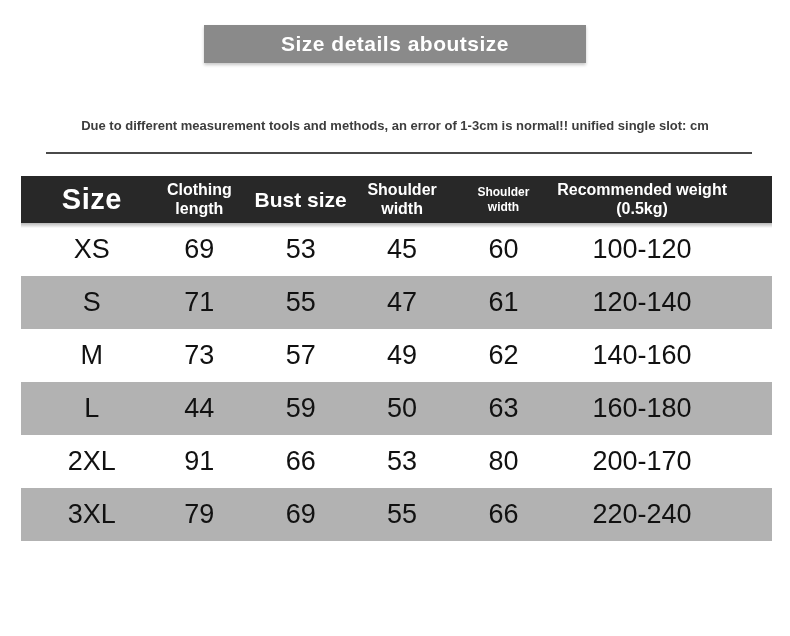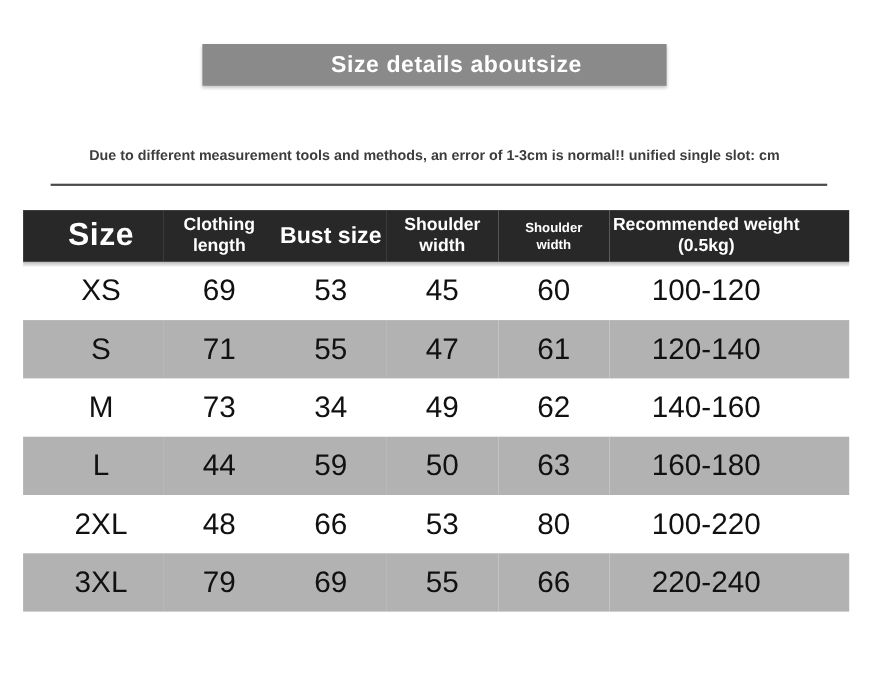--- a/index.html
+++ b/index.html
@@ -5,28 +5,27 @@
   html, body { margin: 0; padding: 0; }
   body {
     width: 790px; height: 636px;
     background: #ffffff;
     font-family: "Liberation Sans", sans-serif;
     position: relative;
     overflow: hidden;
   }
   .banner {
     width: 382px; height: 38px;
-    margin: 40px auto 0 auto;
+    margin: 25px auto 0 auto;
     background: var(--banner-bg, #8a8a8a);
     color: var(--banner-text, #ffffff);
     font-size: 21px; font-weight: bold;
     text-align: center; line-height: 38px;
     letter-spacing: 0.5px;
     box-shadow: 0 2px 3px rgba(0,0,0,0.22);
-    padding-left: 40px;
   }
   .disclaimer {
     margin-top: 55px;
     text-align: center;
     font-size: 13px; font-weight: bold;
     color: var(--disclaimer-text, #3d3d3d);
   }
   .divider {
     margin: 19px 0 0 46px;
     width: 706px; height: 0;
@@ -135,40 +134,40 @@
         <td>S</td>
         <td>71</td>
         <td>55</td>
         <td>47</td>
         <td>61</td>
         <td>120-140</td>
       </tr>
       <tr>
         <td>M</td>
         <td>73</td>
-        <td>34</td>
+        <td>57</td>
         <td>49</td>
         <td>62</td>
         <td>140-160</td>
       </tr>
       <tr>
         <td>L</td>
         <td>44</td>
         <td>59</td>
         <td>50</td>
         <td>63</td>
         <td>160-180</td>
       </tr>
       <tr>
         <td>2XL</td>
-        <td>48</td>
+        <td>91</td>
         <td>66</td>
         <td>53</td>
         <td>80</td>
-        <td>100-220</td>
+        <td>200-170</td>
       </tr>
       <tr>
         <td>3XL</td>
         <td>79</td>
         <td>69</td>
         <td>55</td>
         <td>66</td>
         <td>220-240</td>
       </tr>
     </tbody>

